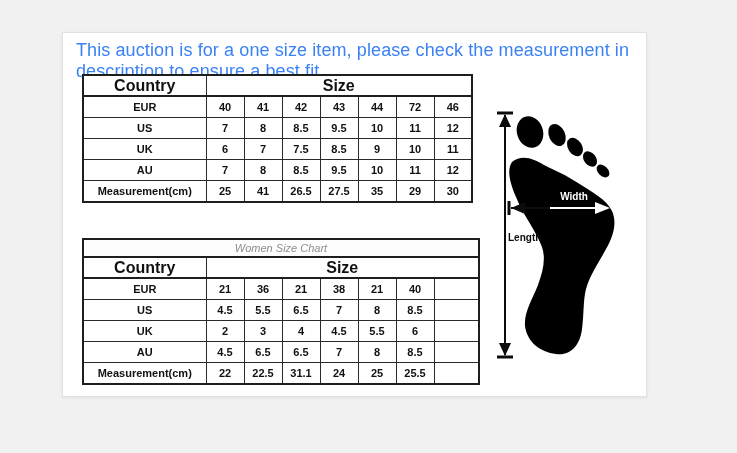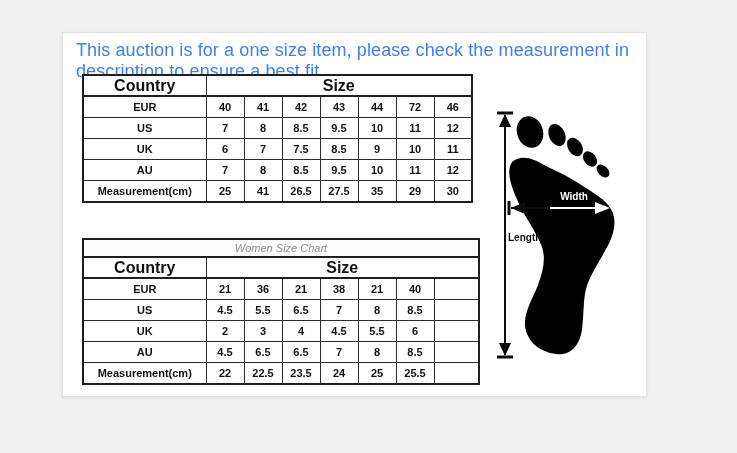--- a/index.html
+++ b/index.html
@@ -174,21 +174,21 @@
           <td>6.5</td>
           <td>7</td>
           <td>8</td>
           <td>8.5</td>
           <td></td>
         </tr>
         <tr>
           <td>Measurement(cm)</td>
           <td>22</td>
           <td>22.5</td>
-          <td>23.5</td>
+          <td>31.1</td>
           <td>24</td>
           <td>25</td>
           <td>25.5</td>
           <td></td>
         </tr>
       </tbody>
   </table>
 
   <svg class="foot-diagram" width="160" height="272" viewBox="0 0 160 272">
 

